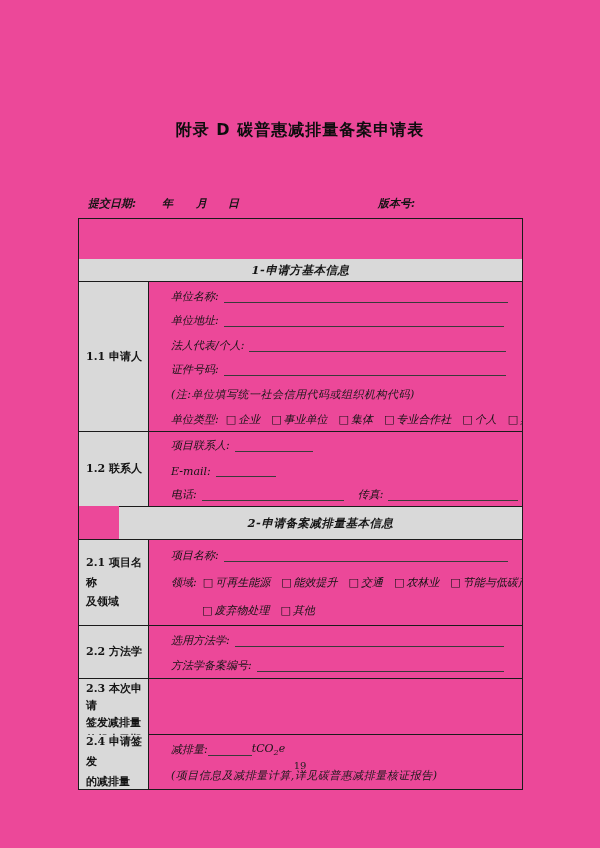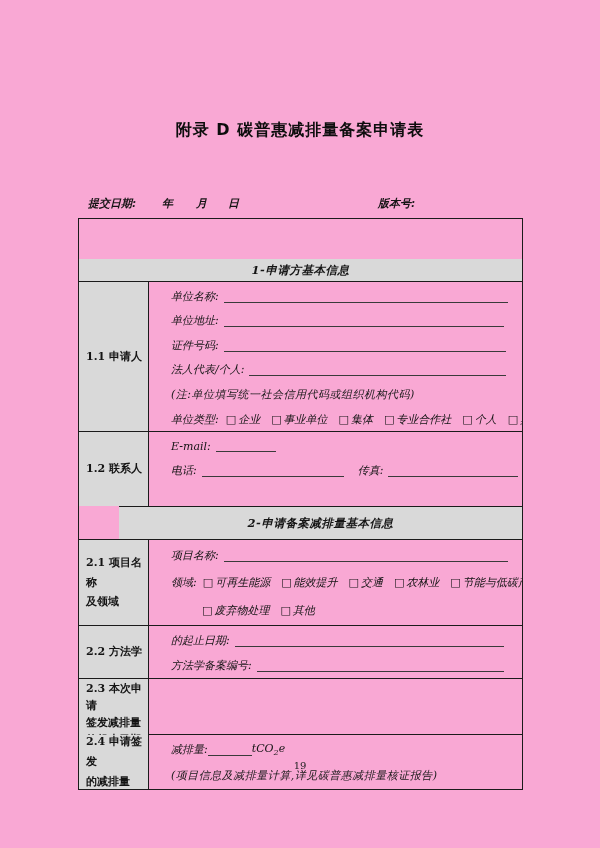--- a/index.html
+++ b/index.html
@@ -4,21 +4,21 @@
 <style>
   * { margin: 0; padding: 0; box-sizing: border-box; }
   html, body { width: 600px; height: 848px; }
   body {
     background: #ffffff;
     font-family: "DejaVu Serif", "Liberation Serif", serif;
     color: #111111;
     position: relative;
     overflow: hidden;
   }
-  .page { position: absolute; inset: 0; background: #f9a8d4; }
+  .page { position: absolute; inset: 0; background: #ec4899; }
 
   
   .doc-title {
     position: absolute; top: 120px; left: 0; width: 100%;
     text-align: center;
     font-family: "DejaVu Sans", "Liberation Sans", sans-serif;
     font-weight: 700; font-size: 16px; letter-spacing: 1px; color: #0d0d0d;
   }
 
   
@@ -114,25 +114,25 @@
       <div class="ccell">
         <div class="line">
           <span>单位名称:</span>
           <span class="ul grow mr14"></span>
         </div>
         <div class="line">
           <span>单位地址:</span>
           <span class="ul grow mr18"></span>
         </div>
         <div class="line">
+          <span>法人代表/个人:</span>
+          <span class="ul grow mr16"></span>
+        </div>
+        <div class="line">
           <span>证件号码:</span>
-          <span class="ul grow mr16"></span>
-        </div>
-        <div class="line">
-          <span>法人代表/个人:</span>
           <span class="ul grow mr16"></span>
         </div>
         <div class="line">
           <span class="note">(注:单位填写统一社会信用代码或组织机构代码)</span>
         </div>
         <div class="line">
           <span style="margin-right:7px">单位类型:</span>
           <span class="cbitem"><span class="cb">□</span><span>企业</span></span>
           <span class="cbitem"><span class="cb">□</span><span>事业单位</span></span>
           <span class="cbitem"><span class="cb">□</span><span>集体</span></span>
@@ -140,20 +140,24 @@
           <span class="cbitem"><span class="cb">□</span><span>个人</span></span>
           <span class="cbitem"><span class="cb">□</span><span>其他</span></span>
         </div>
       </div>
     </div>
 
     <div class="row r12">
       <div class="lcell">1.2 联系人</div>
       <div class="ccell">
         <div class="line">
+          <span>项目联系人:</span>
+          <span class="ul" style="width:78px"></span>
+        </div>
+        <div class="line">
           <span>E-mail:</span>
           <span class="ul" style="width:60px"></span>
         </div>
         <div class="line">
           <span>电话:</span>
           <span class="ul" style="width:142px"></span>
           <span style="margin-left:14px">传真:</span>
           <span class="ul" style="width:130px"></span>
         </div>
       </div>
@@ -181,21 +185,21 @@
           <span class="cbitem"><span class="cb">□</span><span>废弃物处理</span></span>
           <span class="cbitem"><span class="cb">□</span><span>其他</span></span>
         </div>
       </div>
     </div>
 
     <div class="row r22">
       <div class="lcell">2.2 方法学</div>
       <div class="ccell">
         <div class="line">
-          <span>的起止日期:</span>
+          <span>选用方法学:</span>
           <span class="ul grow mr18"></span>
         </div>
         <div class="line">
           <span>方法学备案编号:</span>
           <span class="ul grow mr18"></span>
         </div>
       </div>
     </div>
 
     <div class="row r23">

